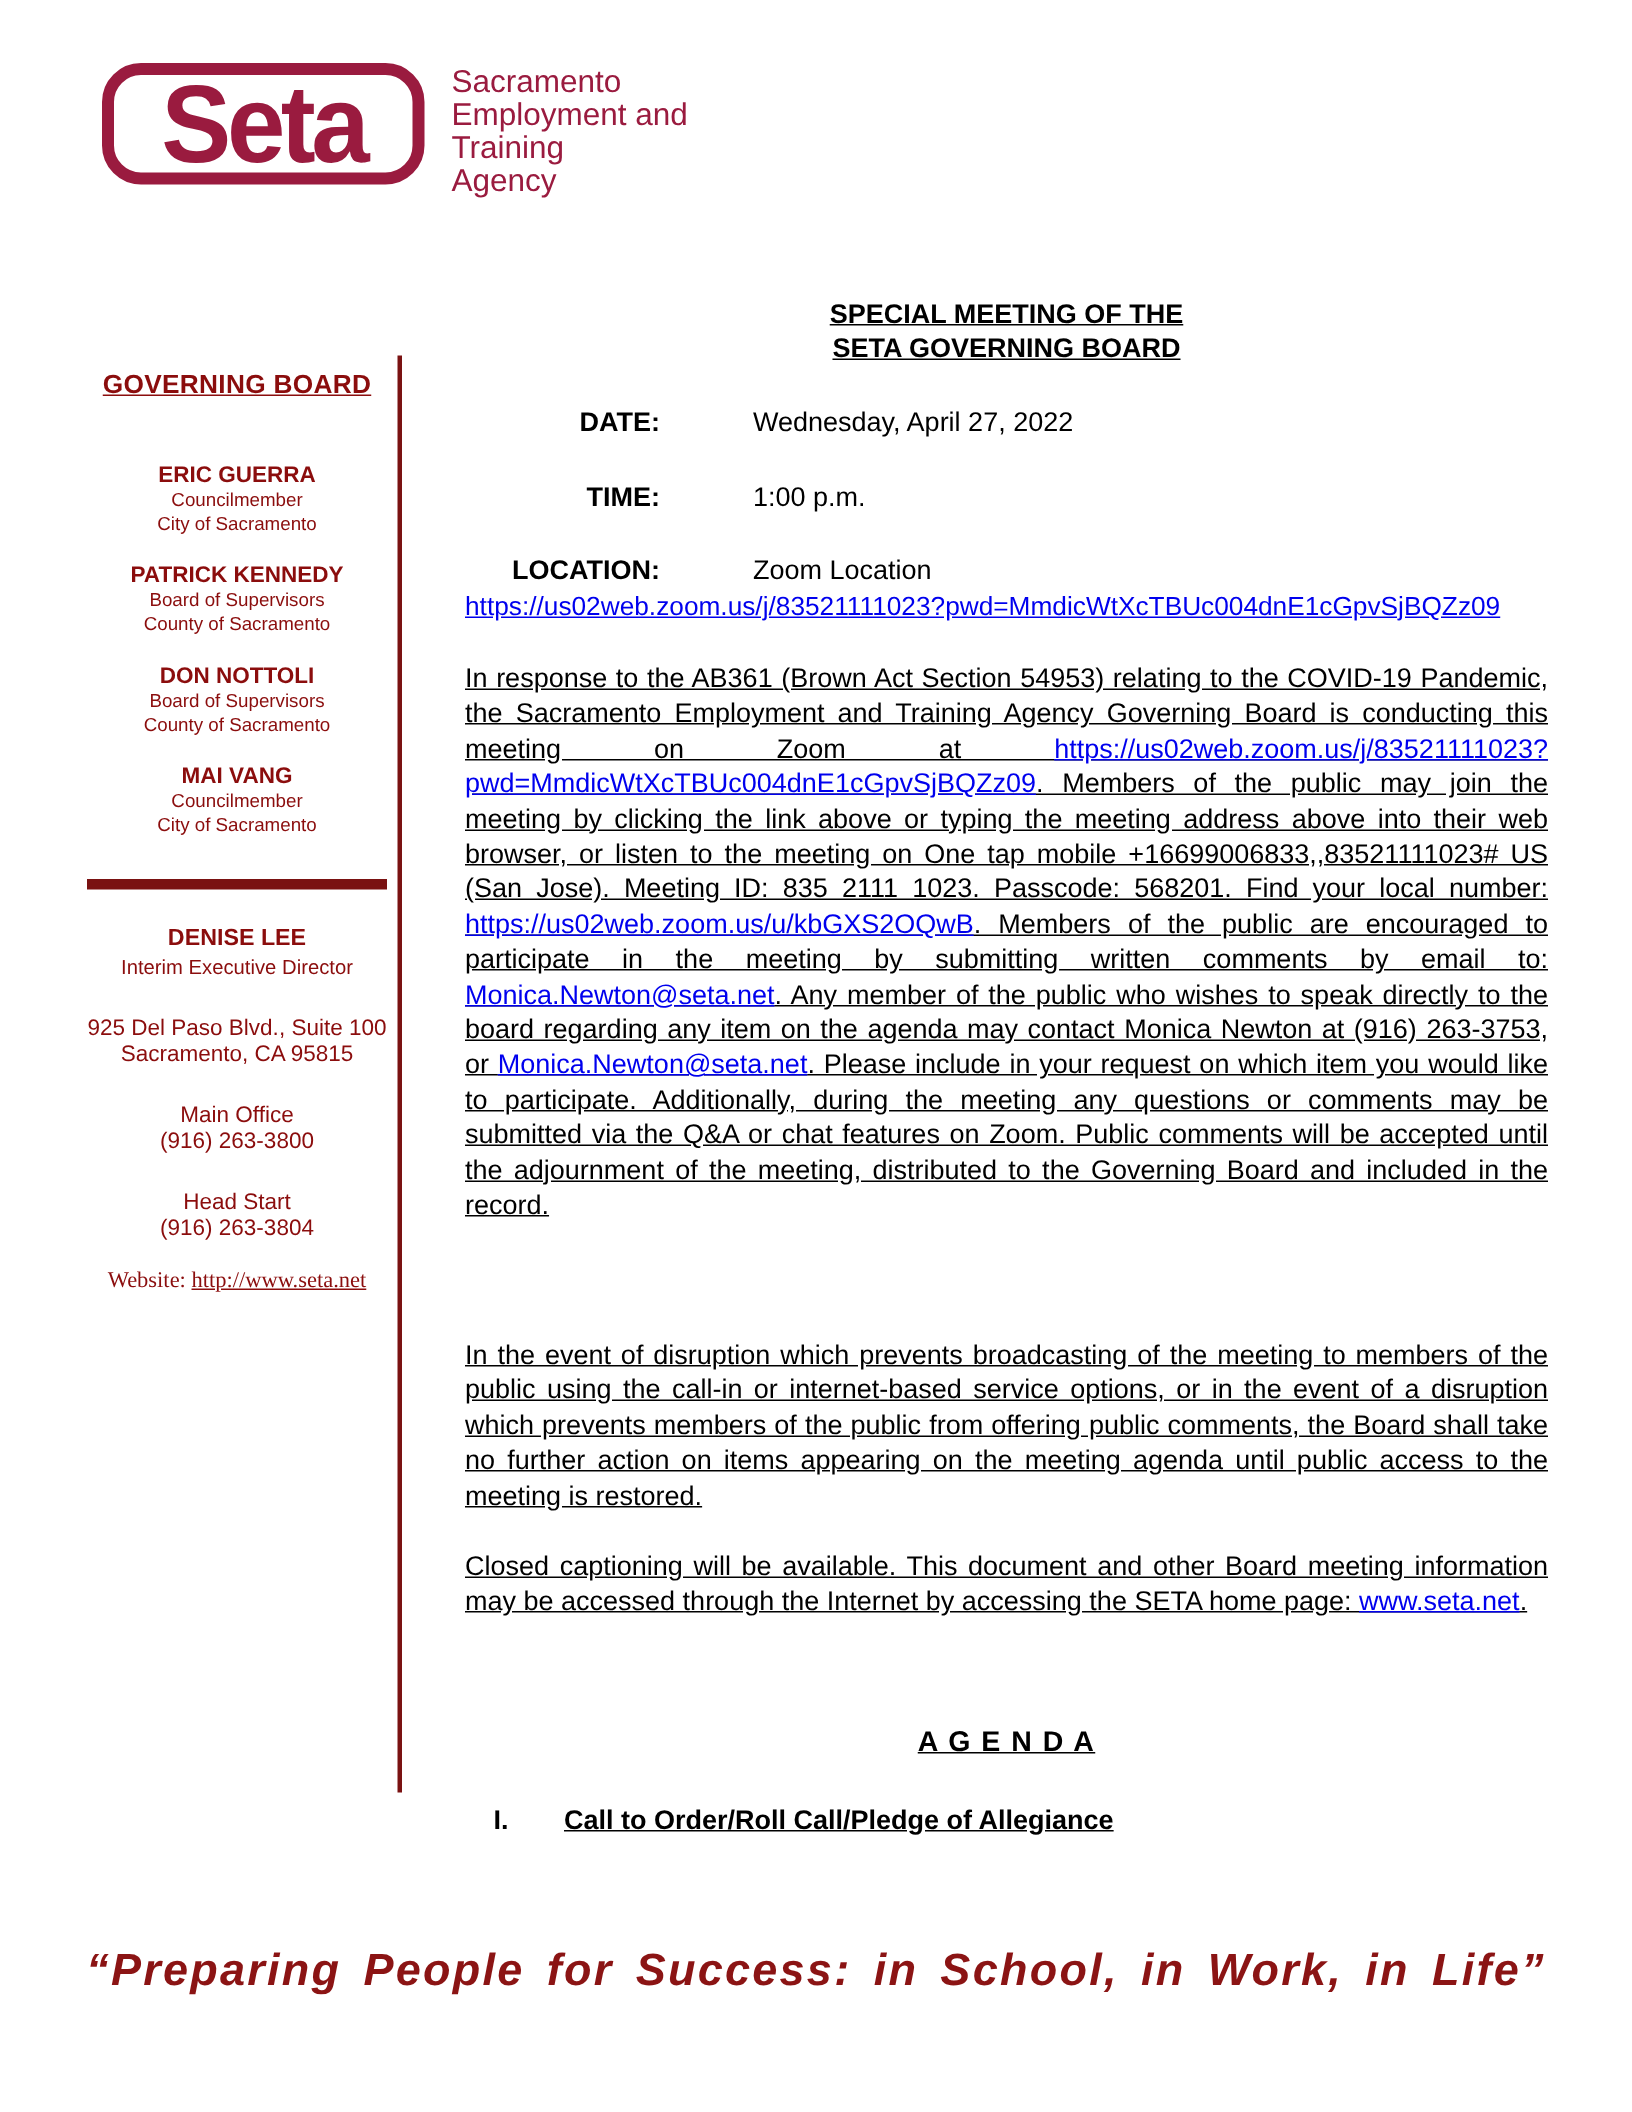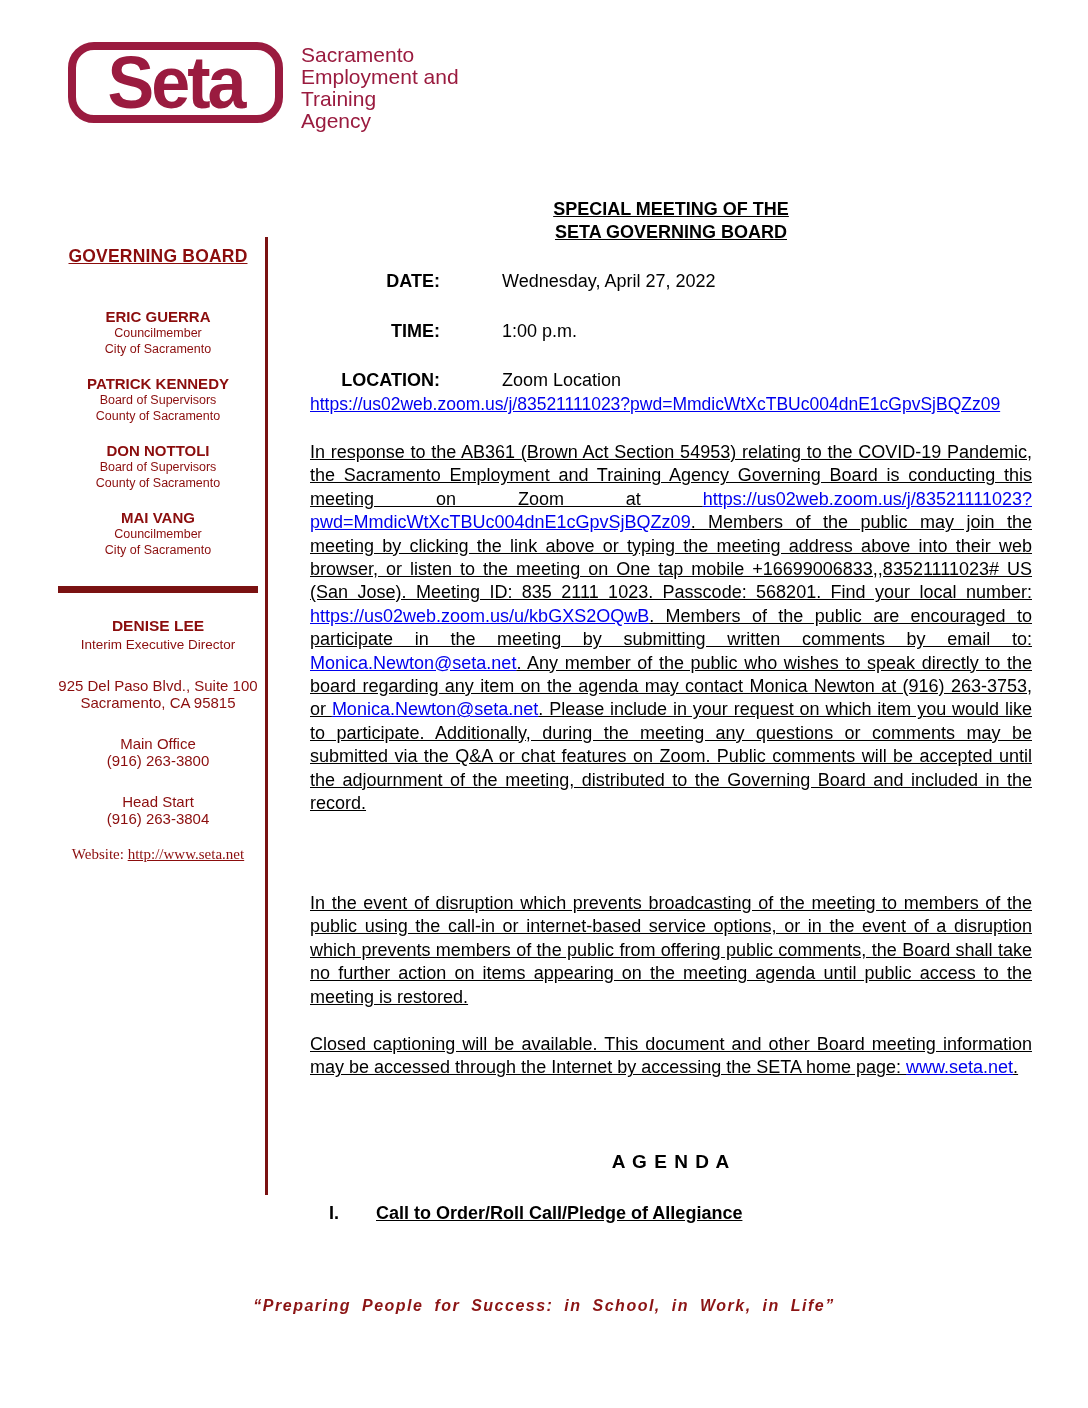--- a/index.html
+++ b/index.html
@@ -61,28 +61,28 @@
   .para{
     position:absolute;left:0;width:722px;
     font-size:18px;line-height:23.4px;text-align:justify;text-decoration:underline;
   }
   .para-1{top:243px;}
   .para-2{top:694px;}
   .para-3{top:835px;}
   .revised{position:absolute;top:927px;width:100%;text-align:center;
     font-size:18px;font-weight:bold;font-style:italic;text-decoration:underline;}
   .agenda-head{position:absolute;top:953px;width:100%;text-align:center;
-    font-size:19px;font-weight:bold;letter-spacing:1px;}
+    font-size:19px;font-weight:bold;text-decoration:underline;letter-spacing:1px;}
   .agenda-item{position:absolute;top:1005px;left:19px;display:flex;font-size:18px;font-weight:bold;}
   .agenda-item .numeral{width:47px;}
   .agenda-item .item-text{text-decoration:underline;}
   
   .footer-quote{
     position:absolute;top:1297px;left:0;width:1088px;text-align:center;
-    color:var(--footer-red);font-size:16px;font-weight:bold;font-style:italic;
+    color:var(--footer-red);font-size:30px;font-weight:bold;font-style:italic;
     letter-spacing:1.5px;word-spacing:5px;
   }
 </style>
 </head>
 <body>
 
 <div class="header">
   <div class="logo-box">
     <span class="logo-mark">Seta</span>
   </div>

